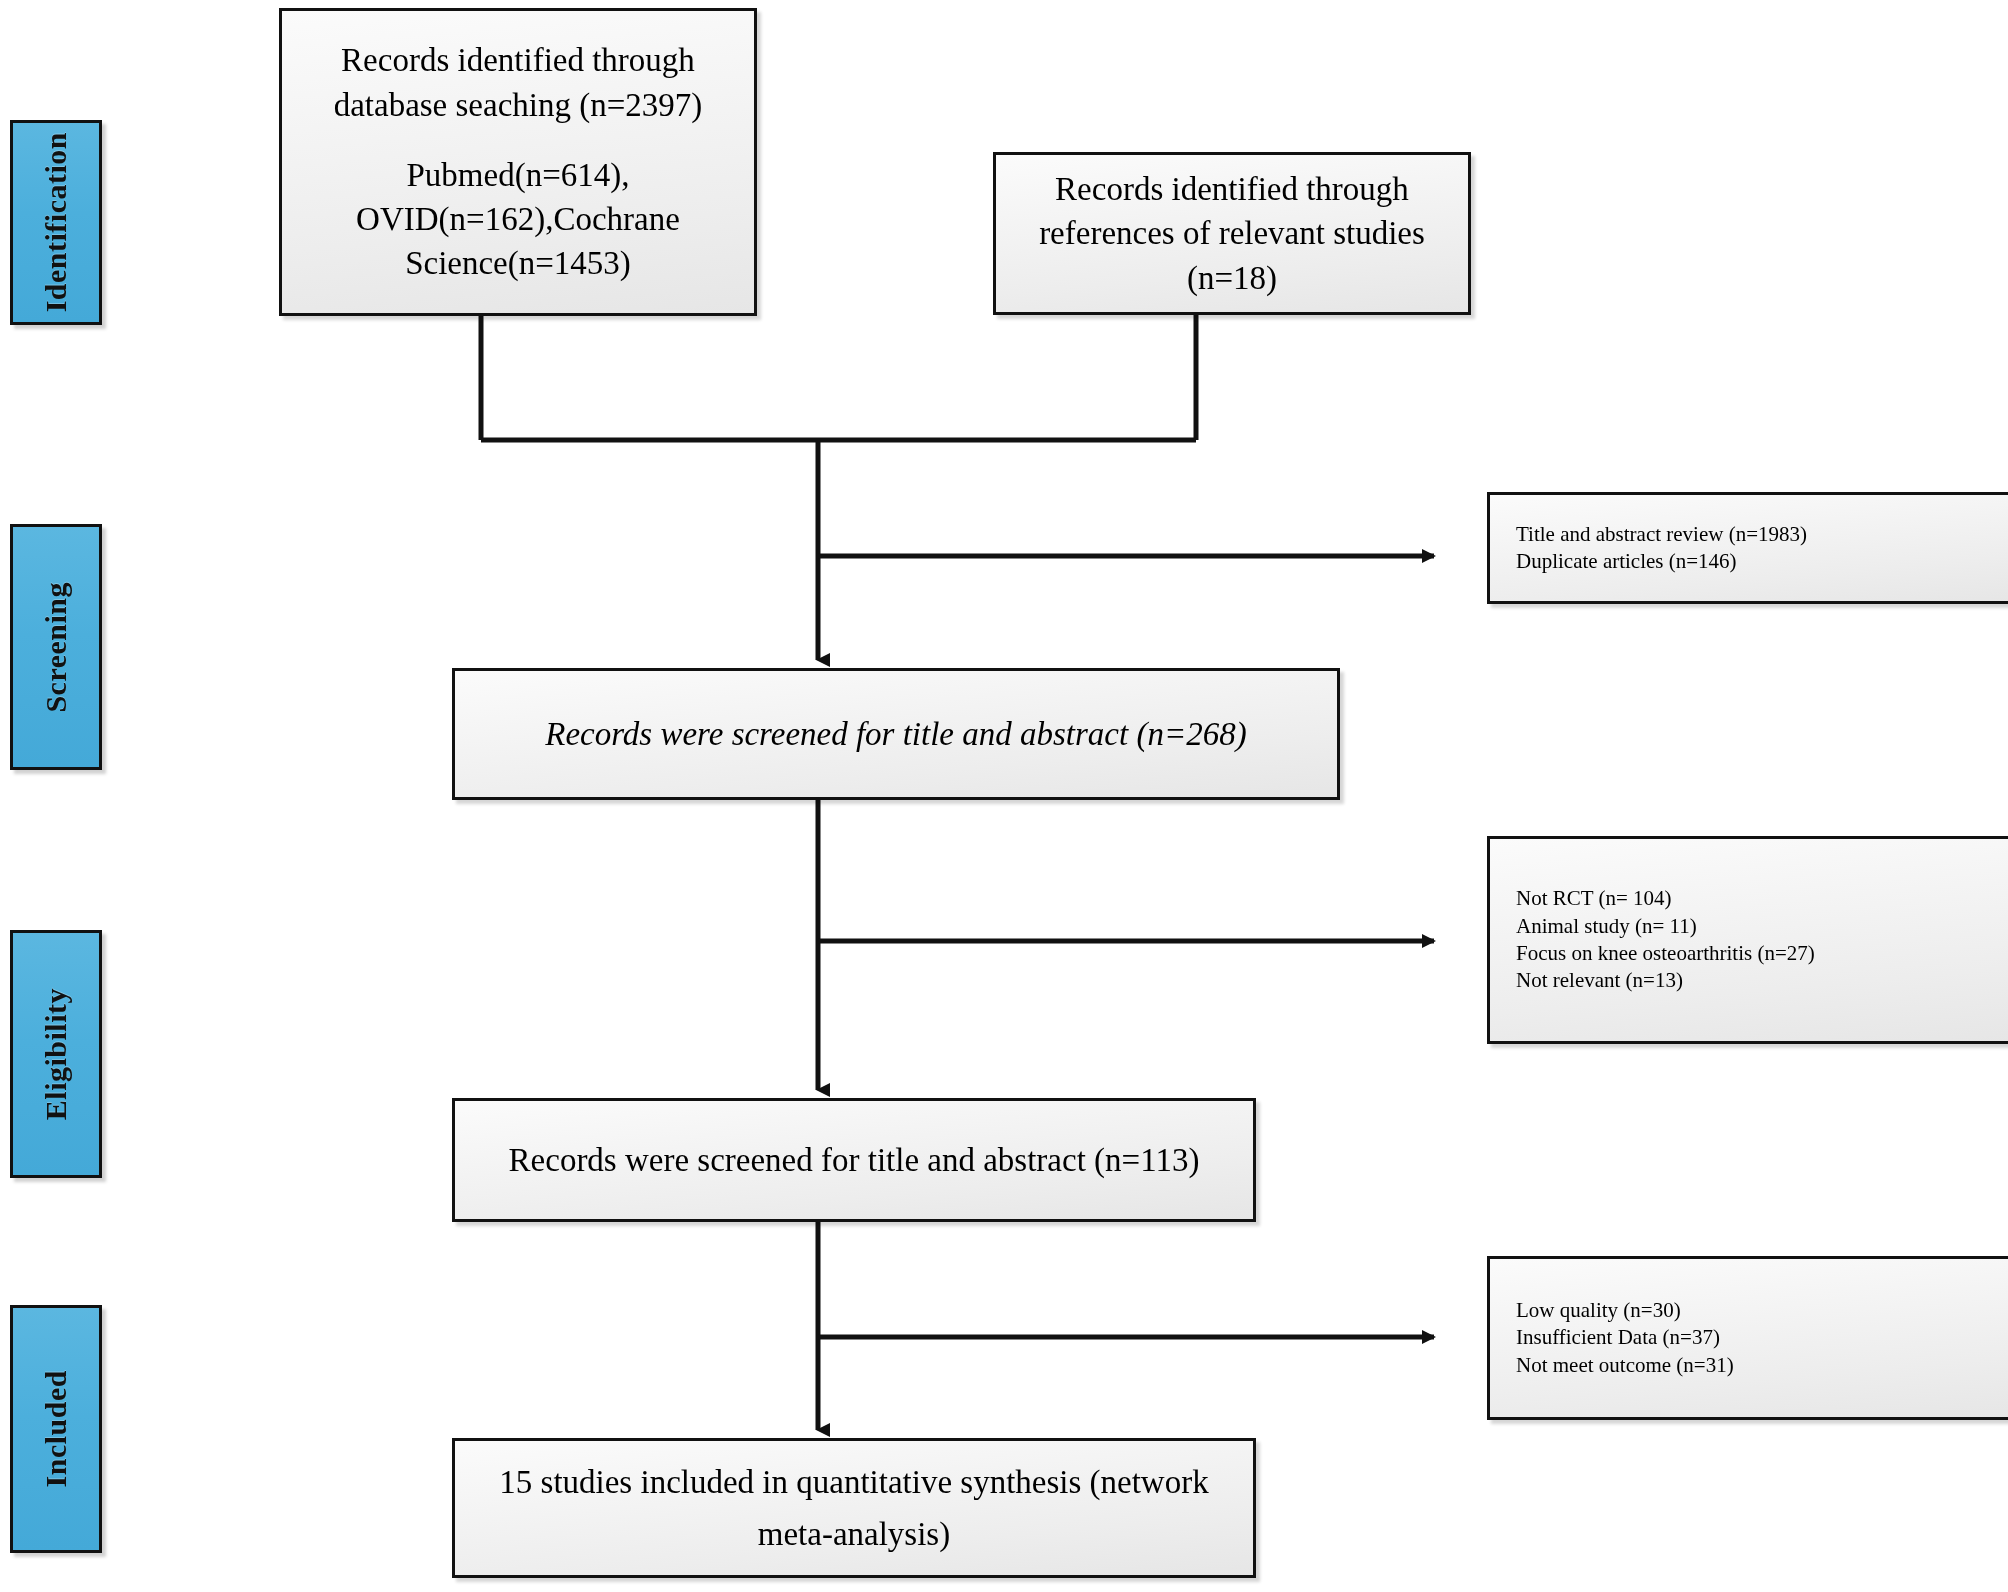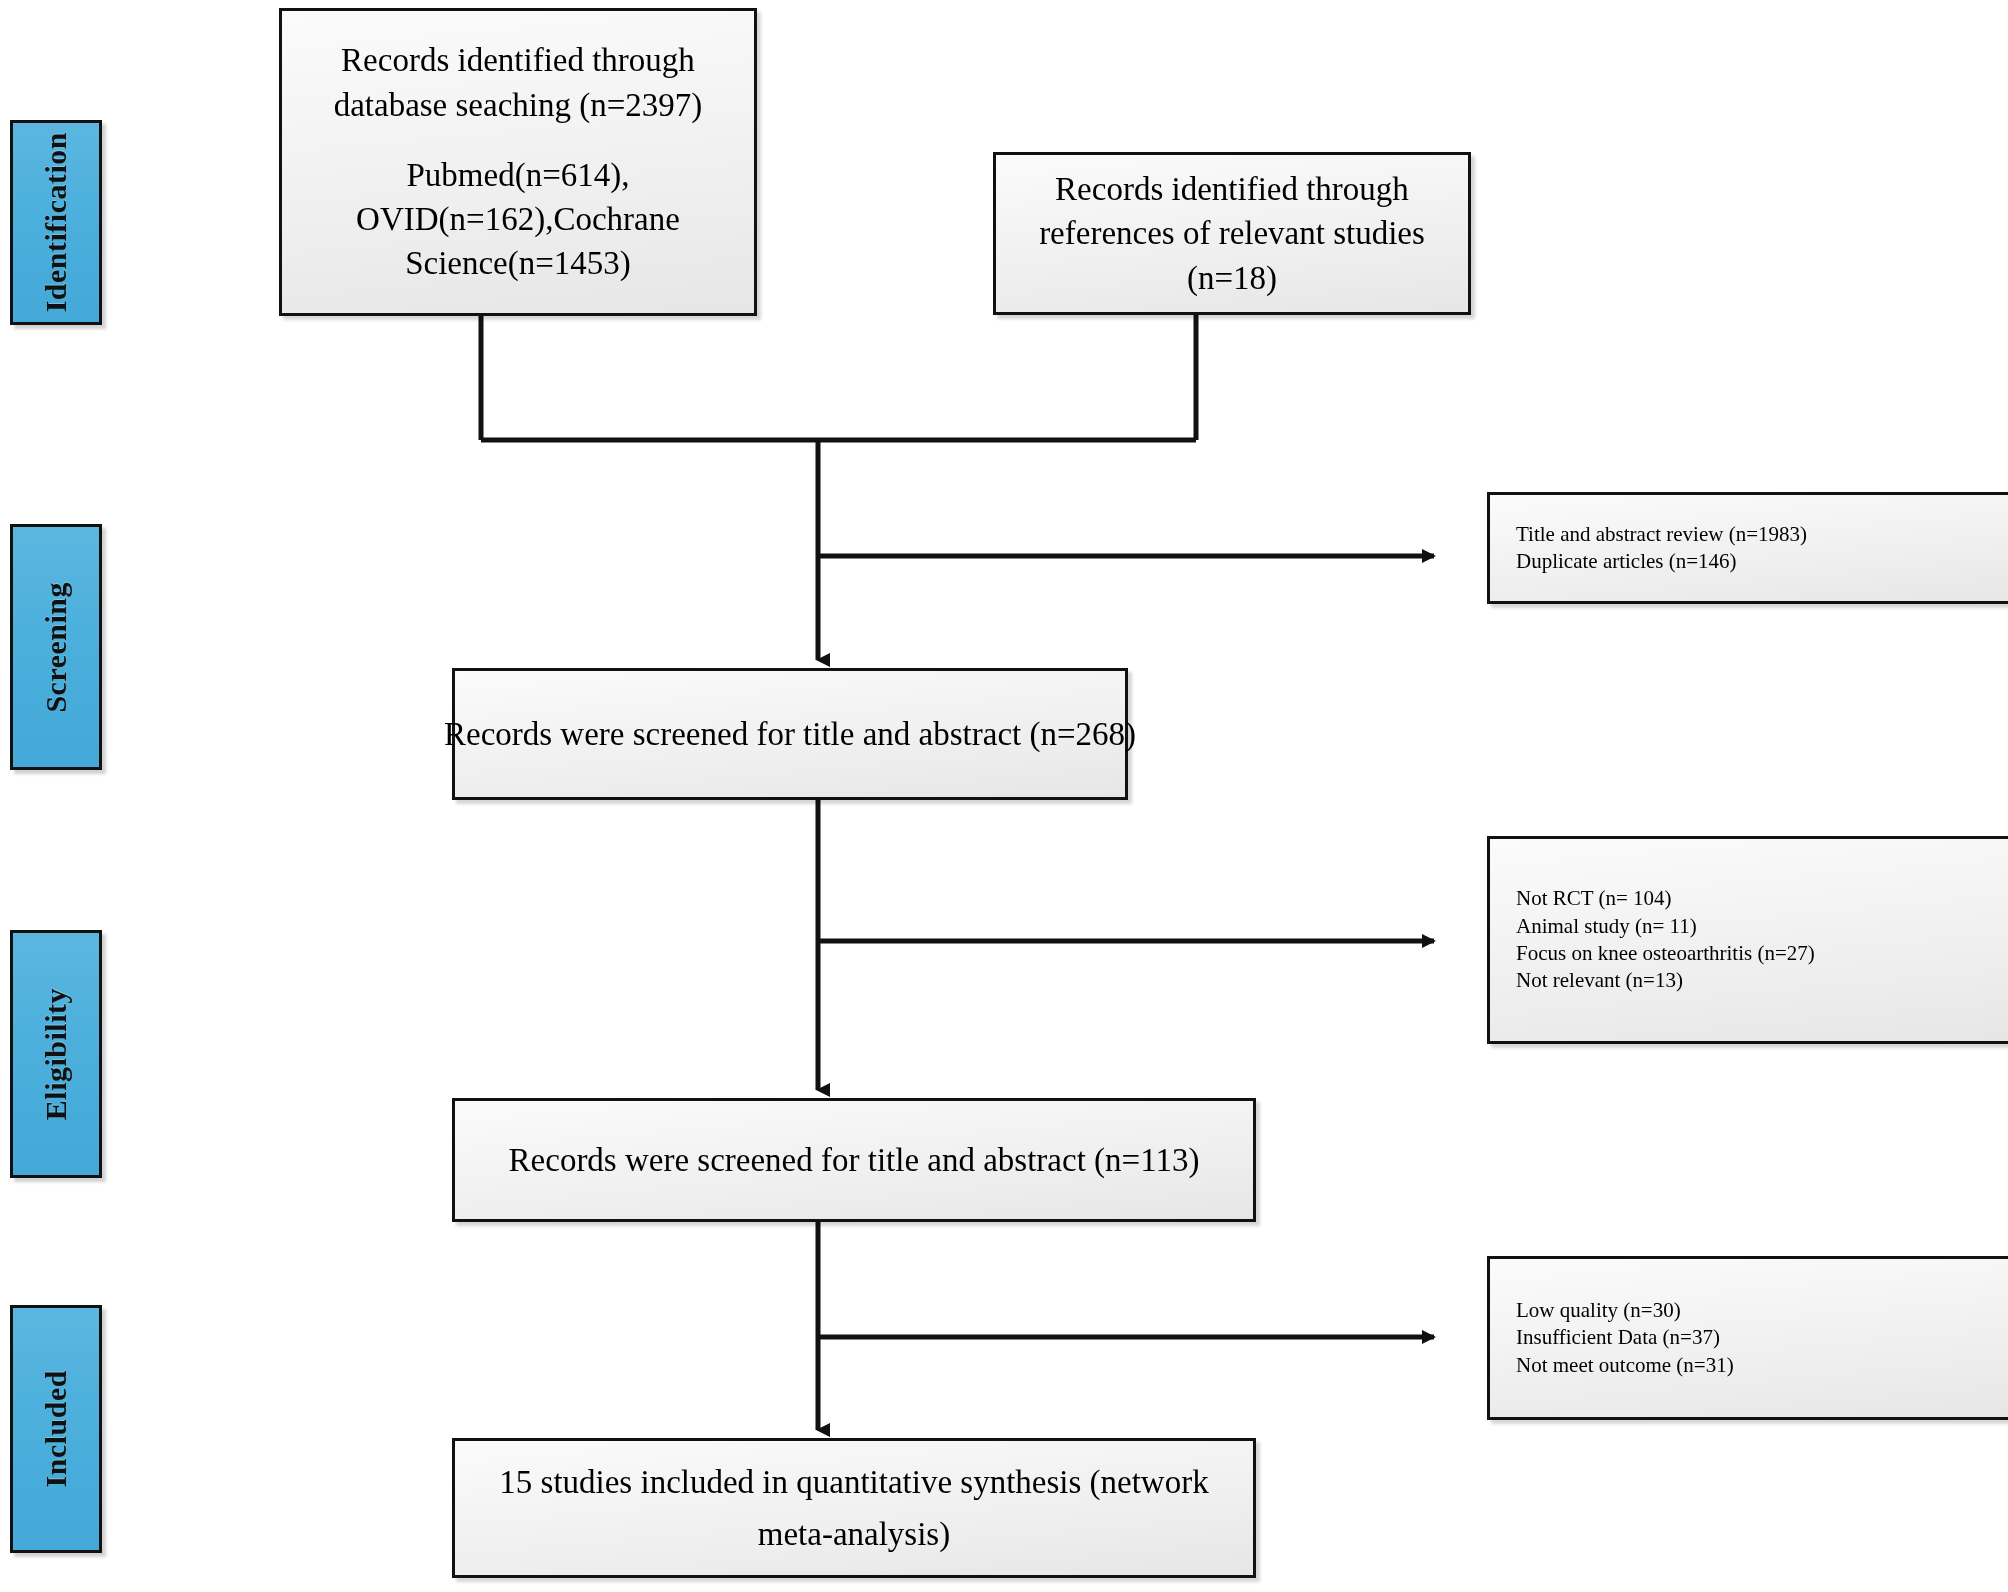--- a/index.html
+++ b/index.html
@@ -144,21 +144,21 @@
     <span class="line t-32">Records identified through</span>
     <span class="line t-32">references of relevant studies</span>
     <span class="line t-32">(n=18)</span>
   </div>
 
   <div class="node left" style="left:1451px; top:492px; width:546px; height:112px; padding-left:26px;">
     <span class="line t-31">Title and abstract review (n=1983)</span>
     <span class="line t-31">Duplicate articles  (n=146)</span>
   </div>
 
-  <div class="node center pad-lr" style="left:416px; top:668px; width:676px; height:132px;">
+  <div class="node center pad-lr" style="left:416px; top:668px; width:888px; height:132px;font-style:italic;">
     <span class="line t-32">Records were screened for title and abstract (n=268)</span>
   </div>
 
   <div class="node left" style="left:1451px; top:836px; width:546px; height:208px; padding-left:26px;">
     <span class="line t-31">Not RCT (n= 104)</span>
     <span class="line t-31">Animal study (n= 11)</span>
     <span class="line t-31">Focus on knee osteoarthritis (n=27)</span>
     <span class="line t-31">Not relevant (n=13)</span>
   </div>
 

